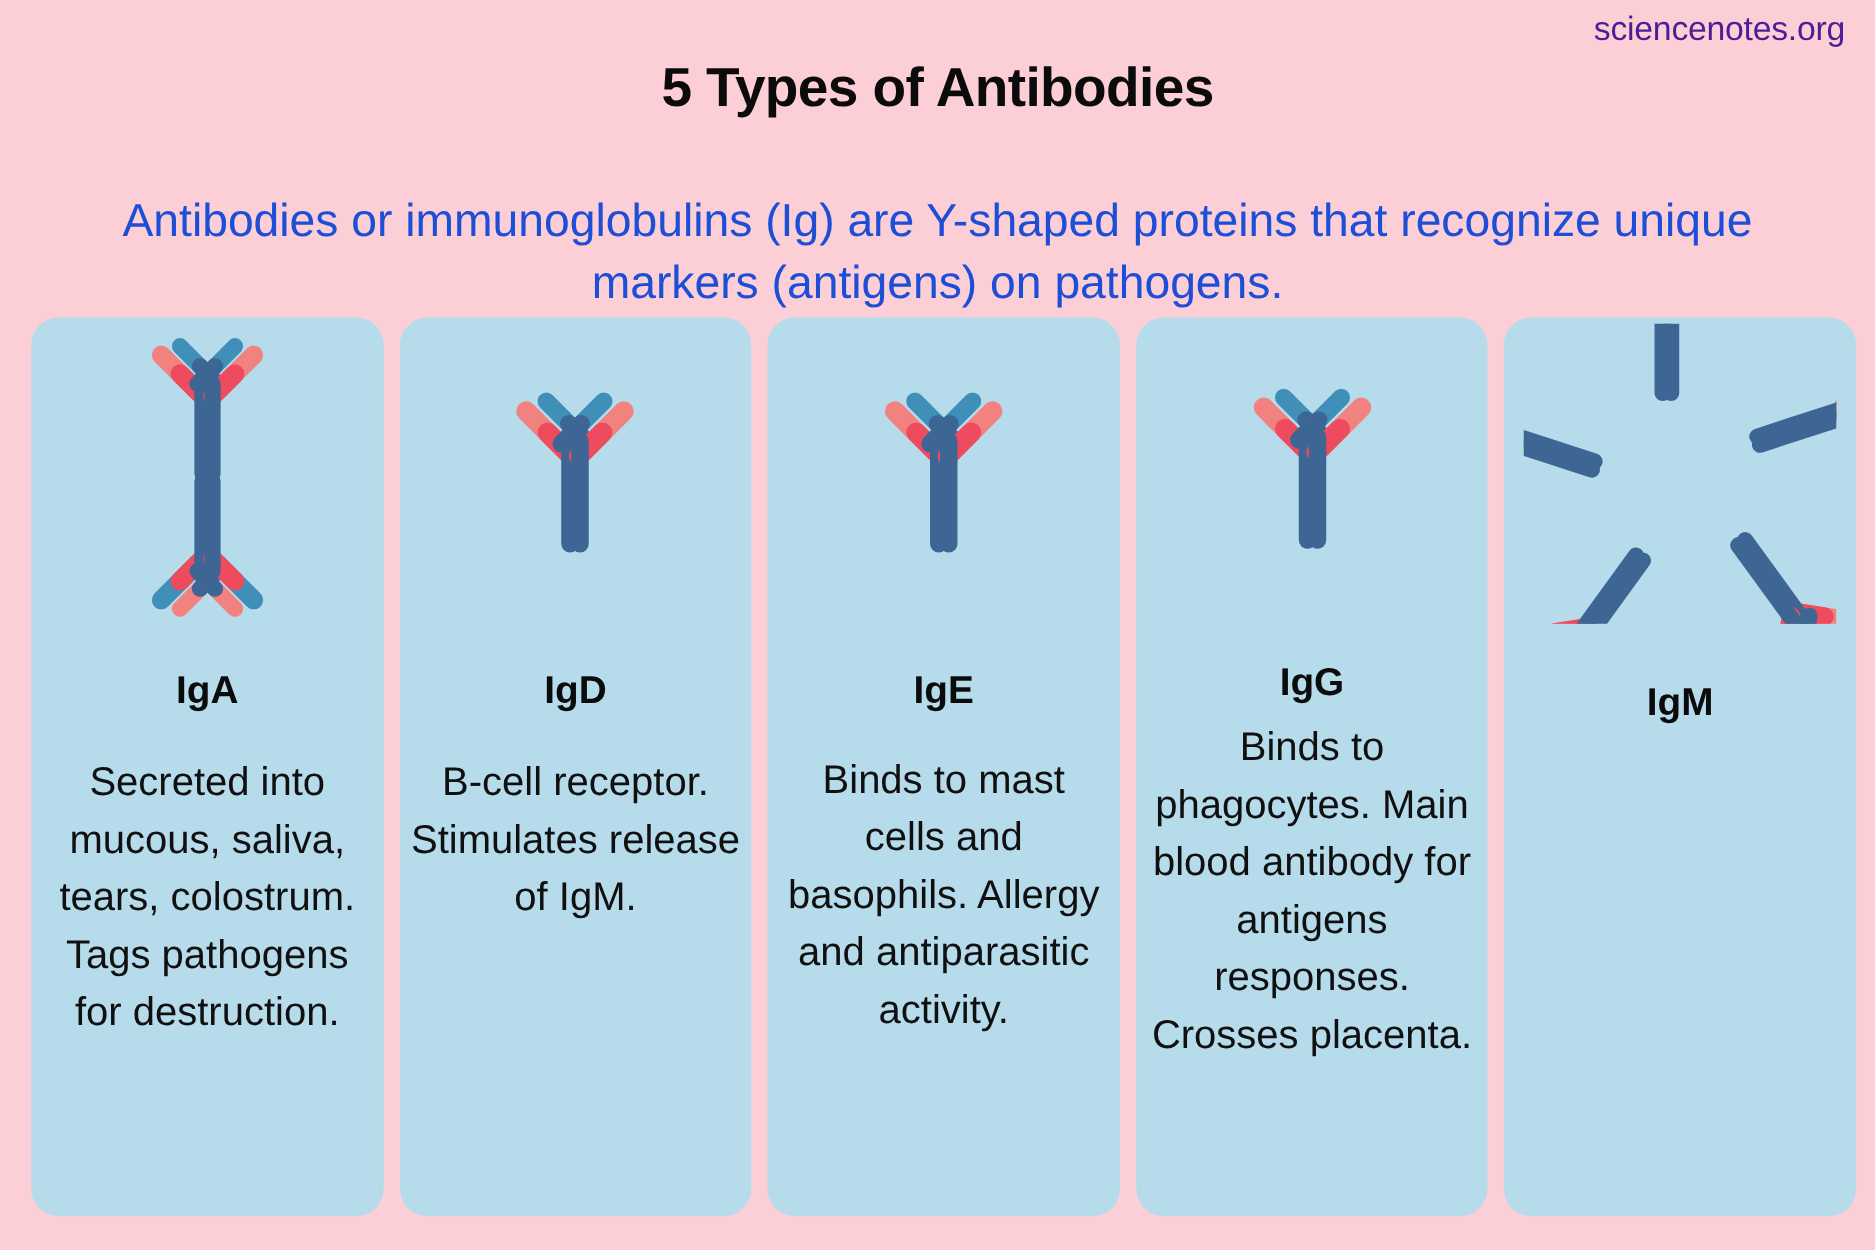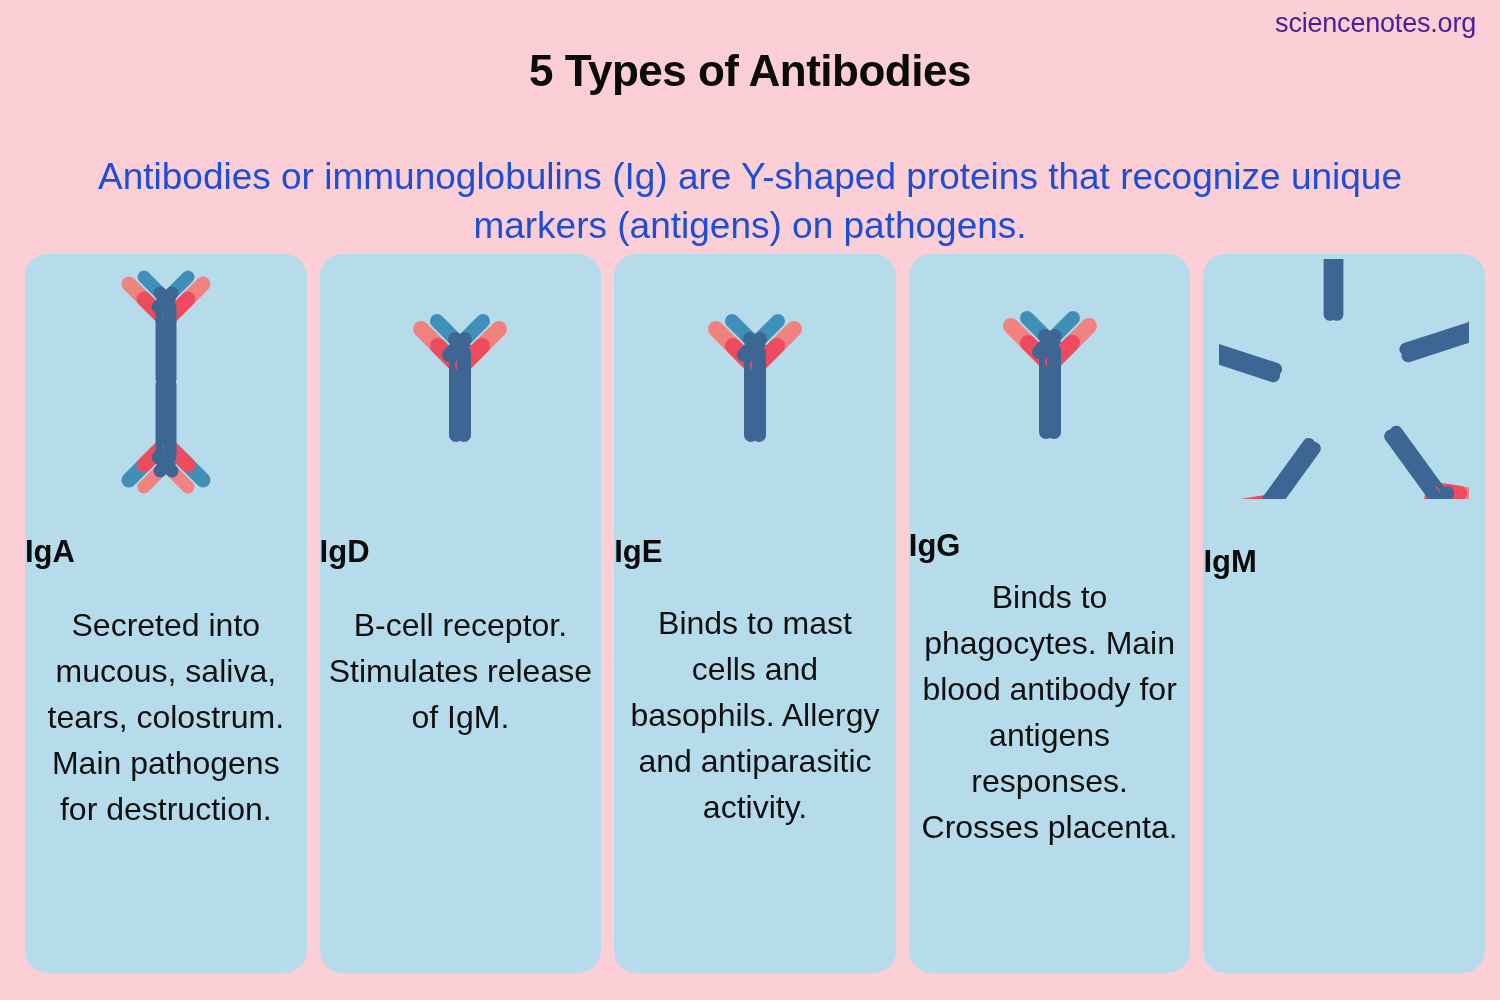--- a/index.html
+++ b/index.html
@@ -33,21 +33,21 @@
 
   .cards {
     position: absolute; top: 254px; left: 25px;
     width: 1460px; height: 719px;
     display: flex; gap: 13px;
   }
   .card {
     flex: 1 1 0;
     background: #B6DCEC;
     border-radius: 22px;
-    display: flex; flex-direction: column; align-items: flex-start;
+    display: flex; flex-direction: column; align-items: center;
     overflow: hidden;
   }
 
   .icon-wrap {
     width: 100%;
     height: 256px;
     display: flex; align-items: center; justify-content: center;
     flex: 0 0 auto;
   }
   .icon-wrap svg { display: block; }
@@ -122,21 +122,21 @@
               <path d="M107 17 L78 46" stroke="#3F8FB8" stroke-width="15" stroke-linecap="round"></path>
               <path d="M92 32 L74 50" stroke="#EE4B5E" stroke-width="15" stroke-linecap="round"></path>
               <path d="M92 10 L74 28" stroke="#F2827F" stroke-width="13" stroke-linecap="round"></path>
               <path d="M76 26 L62 40" stroke="#3D6694" stroke-width="13" stroke-linecap="round"></path>
               <path d="M74 40 L74 112" stroke="#3D6694" stroke-width="13" stroke-linecap="round"></path>
             </g>
           </g>
         </svg>
       </div>
       <div class="card-label">IgA</div>
-      <div class="card-desc">Secreted into mucous, saliva, tears, colostrum. Main pathogens for destruction.</div>
+      <div class="card-desc">Secreted into mucous, saliva, tears, colostrum. Tags pathogens for destruction.</div>
     </div>
 
     <div class="card c1">
       <div class="icon-wrap">
         <svg width="150" height="150" viewBox="0 0 150 150" aria-hidden="true">
           <path d="M36 22 L68 54" stroke="#F2827F" stroke-width="16" stroke-linecap="round"></path>
           <path d="M53 39 L72 58" stroke="#EE4B5E" stroke-width="16" stroke-linecap="round"></path>
           <path d="M52 14 L72 34" stroke="#3F8FB8" stroke-width="14" stroke-linecap="round"></path>
           <path d="M70 32 L86 48" stroke="#3D6694" stroke-width="14" stroke-linecap="round"></path>
           <path d="M71 46 L71 128" stroke="#3D6694" stroke-width="14" stroke-linecap="round"></path>

